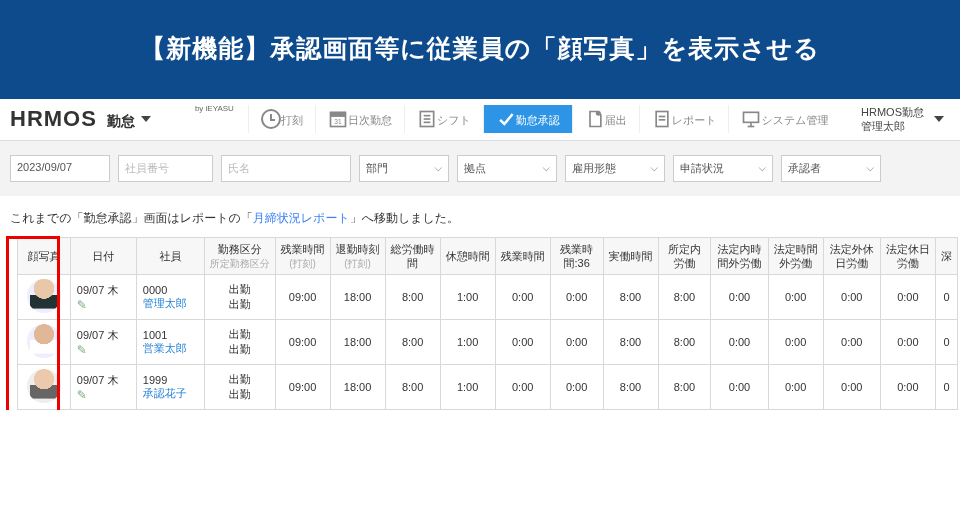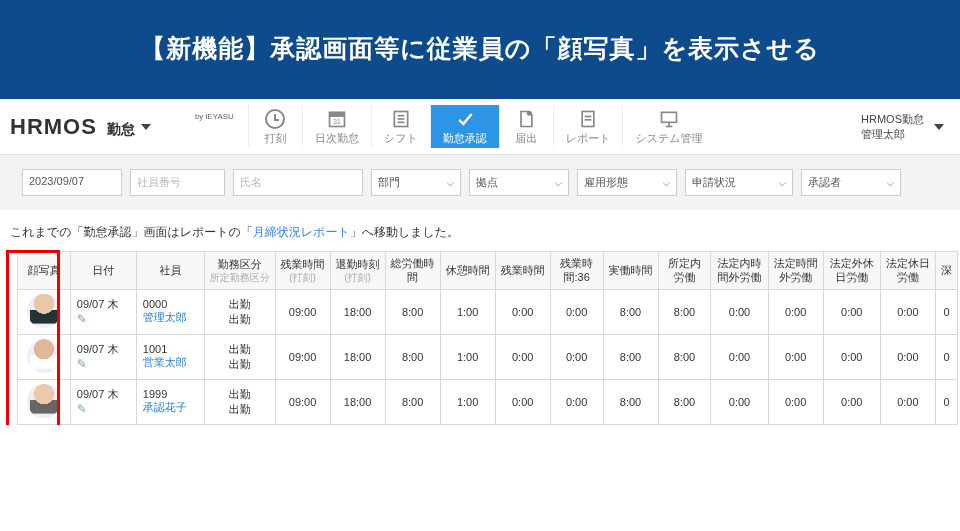--- a/index.html
+++ b/index.html
@@ -6,25 +6,25 @@
   body { font-family: -apple-system, "Hiragino Sans", "Meiryo", sans-serif; font-size: 12px; color: #333; background: #fff; width: 960px; }
   .banner { background: #0e4b8c; color: #fff; text-align: center; padding: 32px 0 34px; font-size: 25px; font-weight: 700; letter-spacing: 1px; }
   .topbar { display: flex; align-items: center; border-bottom: 1px solid #ddd; padding: 6px 10px; }
   .logo { font-size: 22px; font-weight: 800; letter-spacing: 1px; margin-right: 6px; }
   .logo-sub { font-size: 14px; font-weight: 700; margin-left: 4px; }
   .logo-mini { font-size: 8px; color: #666; margin-top: -2px; margin-left: 44px; }
   .logo-wrap { display: flex; flex-direction: row; }
   .logo-line { display: flex; align-items: baseline; }
   .triangle { width: 0; height: 0; border-left: 5px solid transparent; border-right: 5px solid transparent; border-top: 6px solid #444; margin-left: 6px; align-self: center; }
   .nav { display: flex; margin-left: 14px; }
-  .nav-item { display: flex; flex-direction: column; align-items: center; padding: 4px 12px 2px; border-left: 1px solid #eee; color: #888; font-size: 11px; cursor: pointer; min-width:54px;}
+  .nav-item { display: flex; flex-direction: row; align-items: center; padding: 4px 12px 2px; border-left: 1px solid #eee; color: #888; font-size: 11px; cursor: pointer; min-width:54px;}
   .nav-item.active { background: #2d94e6; color: #fff; }
   .nav-item svg, .nav-item .ico { width: 20px; height: 20px; margin-bottom: 2px; fill: currentColor; stroke: currentColor; }
   .user-box { margin-left: auto; display: flex; align-items: flex-end; font-size: 11px; color: #444; padding-right:6px;}
-  .filters { display: flex; gap: 8px; padding: 14px 22px; background: #f3f3f3; flex-wrap: nowrap; }
+  .filters { display: flex; gap: 8px; padding: 14px 10px; background: #f3f3f3; flex-wrap: nowrap; }
   .ipt, .sel { border: 1px solid #ccc; background: #fff; padding: 5px 6px; font-size: 11px; color: #555; }
   .ipt { }
   .sel { display: flex; align-items: center; justify-content: space-between; text-align: right; }
   .sel .chev { margin-left: auto; color:#888; font-size:10px;}
   .notice { padding: 14px 10px 10px; font-size: 12px; color:#333;}
   .notice a { color: #3b82f6; text-decoration: none; }
   .tbl-wrap { padding: 0 2px 0 17px; position: relative; }
   table { border-collapse: collapse; width: 100%; table-layout: fixed; }
   th, td { border: 1px solid #d8d8d8; padding: 4px 4px; font-size: 11px; text-align: center; vertical-align: middle; overflow:hidden;}
   th { background: #f7f7f7; font-weight: 400; color: #333; line-height:1.3;}
@@ -129,21 +129,21 @@
       <span class="chev">⌵</span>
     </div>
   <div class="sel" style="width:100px">
       <span>拠点</span>
       <span class="chev">⌵</span>
     </div>
   <div class="sel" style="width:100px">
       <span>雇用形態</span>
       <span class="chev">⌵</span>
     </div>
-  <div class="sel" style="width:108px">
+  <div class="sel" style="width:100px">
       <span>申請状況</span>
       <span class="chev">⌵</span>
     </div>
   <div class="sel" style="width:100px">
       <span>承認者</span>
       <span class="chev">⌵</span>
     </div>
 </div>
 
 <div class="notice">

